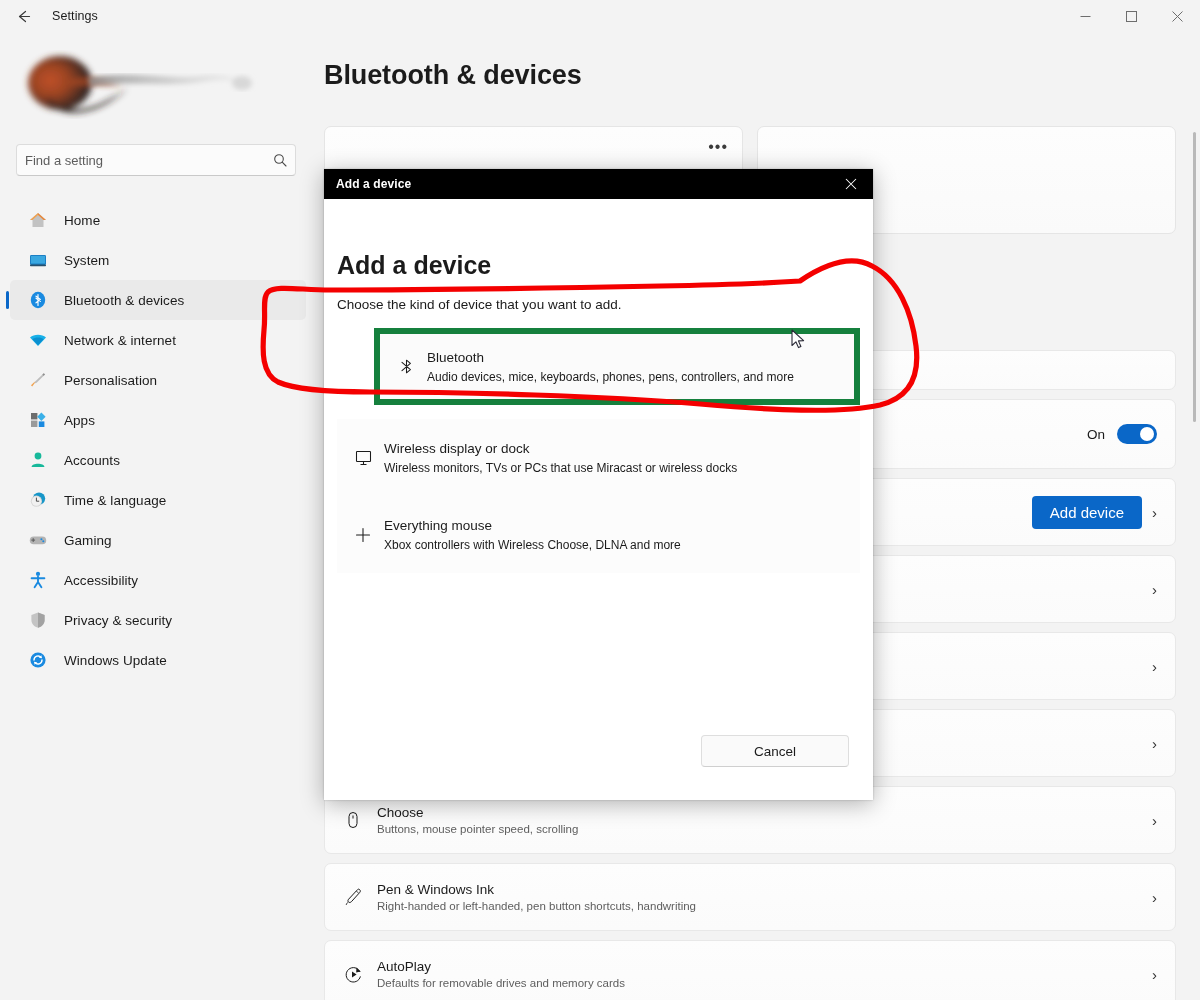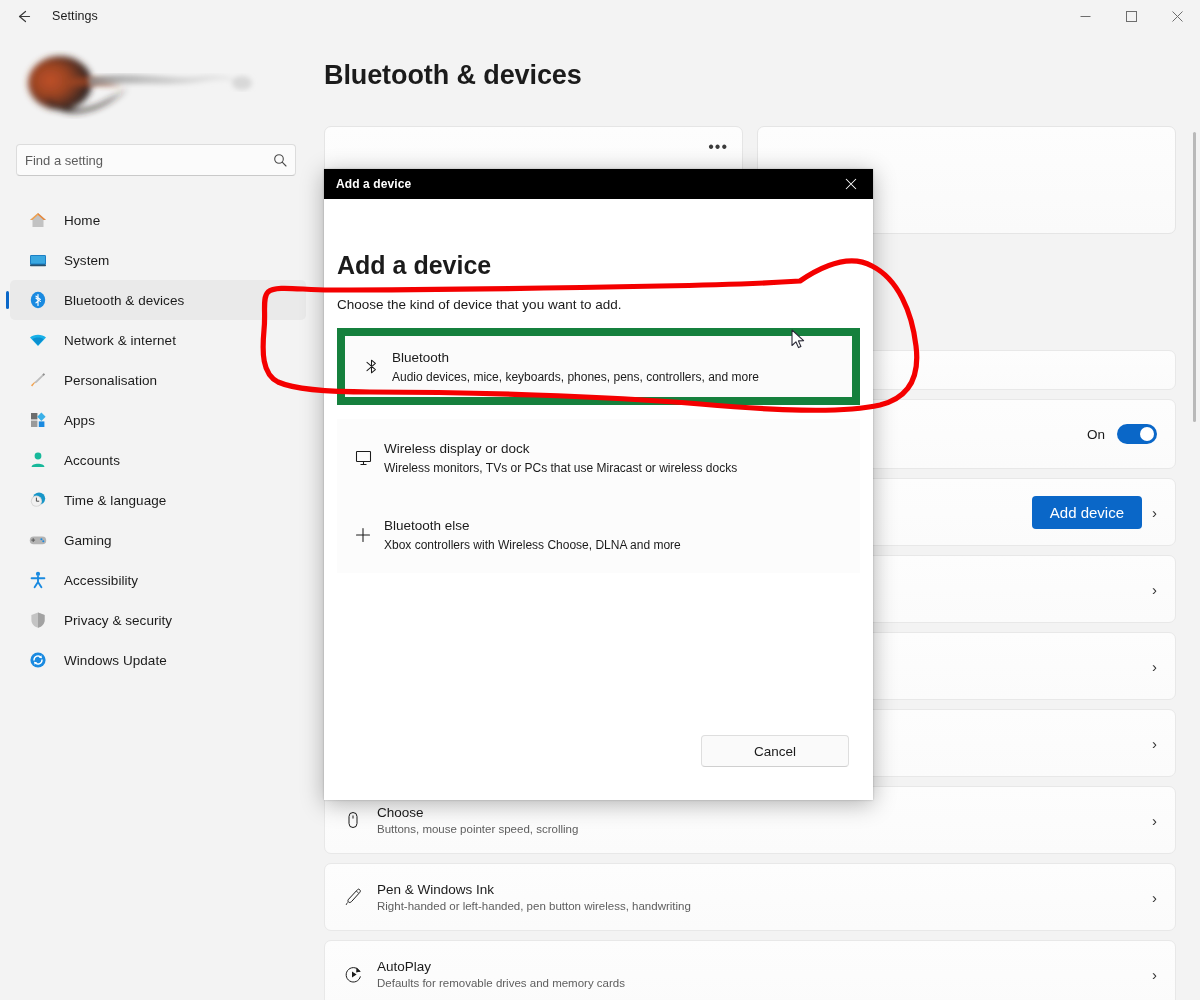--- a/index.html
+++ b/index.html
@@ -117,21 +117,21 @@
   }
   .dlg-body { position: relative; height: 601px; padding: 0 13px; }
   .dlg-h1 { position: absolute; left: 13px; top: 52px; font-size: 25px; color: #1b1b1b; font-weight: 600; }
   .dlg-sub { position: absolute; left: 13px; top: 98px; font-size: 13.5px; color: #1b1b1b; }
 
   .opt-list { position: absolute; left: 13px; top: 129px; width: 523px; }
   .option {
     position: relative; display: flex; align-items: center; height: 77px;
     background: #fcfcfc; padding-left: 7px;
   }
-  .option.focused { border: 8px solid #15803d; background: #fbfbfb; }
+  .option.focused { border: 6px solid #15803d; background: #fbfbfb; margin-left: 37px; }
   .option .oicon { width: 38px; display: flex; align-items: center; justify-content: center; color: #1b1b1b; flex: none; }
   .option .otext { padding-left: 2px; }
   .option .otitle { font-size: 13.5px; color: #1b1b1b; }
   .option .osub { font-size: 12px; color: #1b1b1b; margin-top: 5px; }
 
   .dlg-cancel {
     position: absolute; right: 24px; bottom: 33px; width: 148px; height: 32px;
     background: #fafafa; border: 1px solid #dedede; border-bottom-color: #cfcfcf;
     border-radius: 4px; font-size: 13.5px; color: #1b1b1b; font-family: inherit;
   }
@@ -414,21 +414,21 @@
       <div class="srow" style="height:68px">
         <div class="ricon">
           <svg width="22" height="22" viewBox="0 0 22 22" fill="none" stroke="currentColor" stroke-width="1">
               <path d="M16.5 3.5 C17.6 4.6 17.6 5.4 16.6 6.6 L8.5 15.6 C7.6 16.6 6.2 16.8 5.4 16 C4.6 15.2 4.9 13.9 5.8 13 L14 4.2 C15 3.1 15.6 2.8 16.5 3.5 Z"></path>
               <path d="M13.6 5.2 L15.2 6.8"></path>
               <path d="M4.6 16.6 C3.6 17.4 3.2 18.4 3.4 19"></path>
             </svg>
         </div>
         <div class="rtext">
           <div class="rtitle">Pen &amp; Windows Ink</div>
-          <div class="rsub">Right-handed or left-handed, pen button wireless, handwriting</div>
+          <div class="rsub">Right-handed or left-handed, pen button shortcuts, handwriting</div>
         </div>
         <div class="chev">›</div>
       </div>
 
       <div class="srow" style="height:68px">
         <div class="ricon">
           <svg width="21" height="21" viewBox="0 0 21 21" fill="none" stroke="currentColor" stroke-width="1">
               <path d="M17 8 A7.2 7.2 0 1 0 17.4 12.4"></path>
               <path d="M13.4 3.6 L17.6 7.6 L13.2 8.4 Z" fill="currentColor" stroke="none"></path>
               <path d="M9 7.6 L13.6 10.5 L9 13.4 Z" fill="currentColor" stroke="none"></path>
@@ -488,21 +488,21 @@
           </div>
         </div>
 
         <div class="option">
           <div class="oicon">
             <svg width="18" height="18" viewBox="0 0 18 18" stroke="currentColor" stroke-width="1.05" stroke-linecap="round">
                 <path d="M9 2.5 V15.5 M2.5 9 H15.5"></path>
               </svg>
           </div>
           <div class="otext">
-            <div class="otitle">Bluetooth else</div>
+            <div class="otitle">Everything mouse</div>
             <div class="osub">Xbox controllers with Wireless Choose, DLNA and more</div>
           </div>
         </div>
 
       </div>
 
       <button class="dlg-cancel">Cancel</button>
     </div>
   </div>
 

